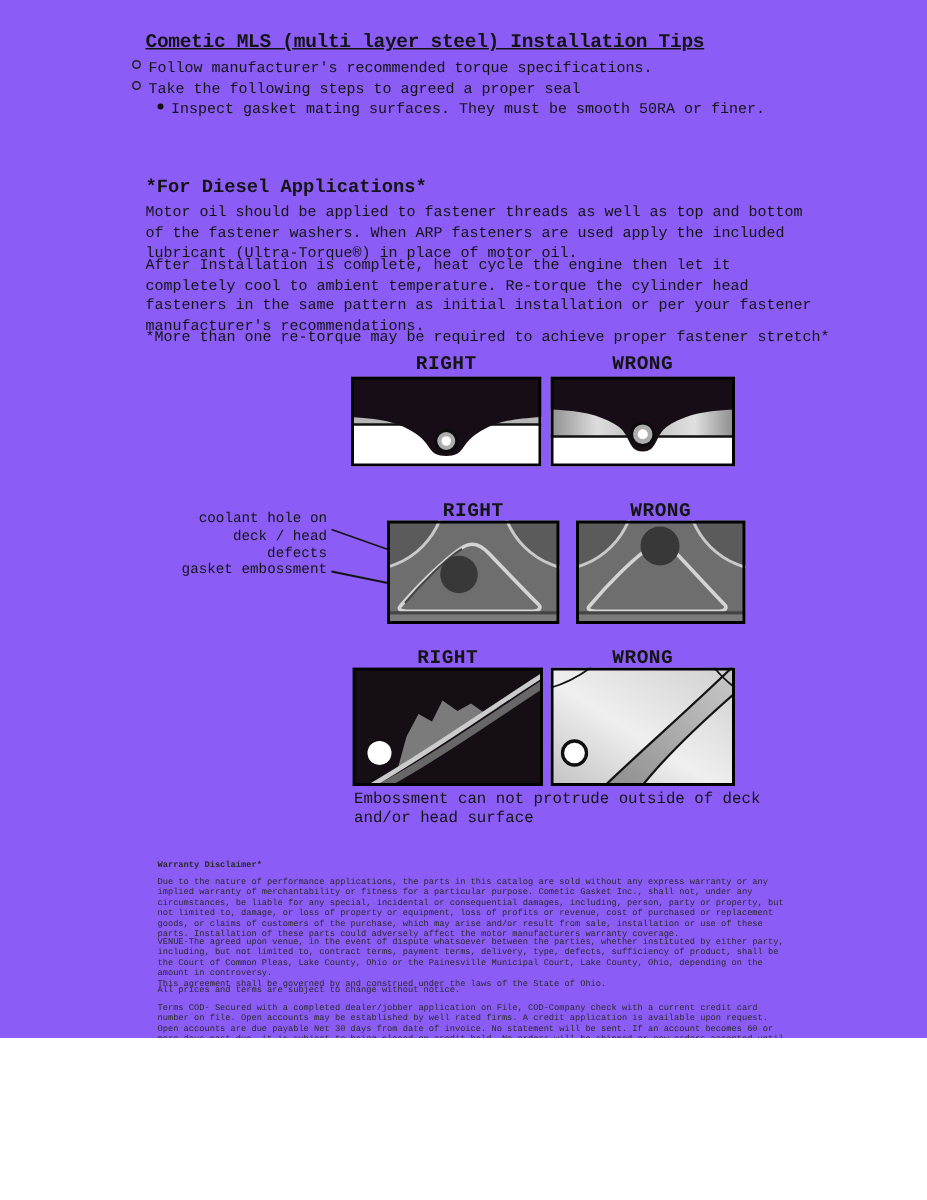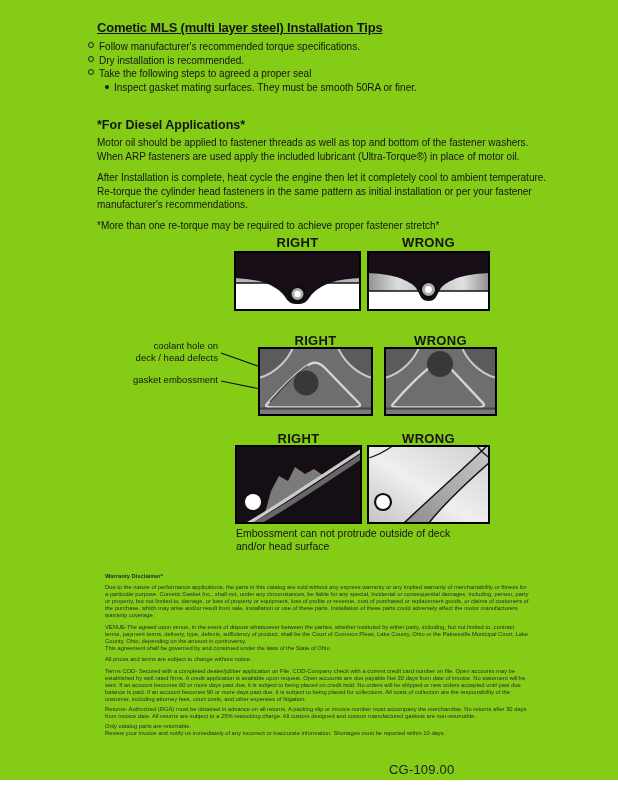--- a/index.html
+++ b/index.html
@@ -1,17 +1,17 @@
 <!DOCTYPE html>
 <html><head>
 <meta charset="utf-8">
 <style>
   html,body{margin:0;padding:0;background:#ffffff;}
-  .page{position:relative;width:618px;height:780px;background:#84cc16;overflow:hidden;
-        font-family:Liberation Sans, sans-serif;color:#141414;}
+  .page{position:relative;width:618px;height:692px;background:#8b5cf6;overflow:hidden;
+        font-family:Liberation Mono, monospace;color:#141414;}
   .abs{position:absolute;}
   .title{font-size:13px;font-weight:bold;letter-spacing:-0.2px;text-decoration:underline;white-space:nowrap;}
   .body-text{font-size:10px;line-height:13.5px;}
   .tips-line{font-size:10px;line-height:13.5px;white-space:nowrap;}
   .o-bullet{display:inline-block;width:4px;height:4px;border:1px solid #222;border-radius:50%;
             margin-right:5px;vertical-align:2px;}
   .f-bullet{display:inline-block;width:4px;height:4px;background:#111;border-radius:50%;
             margin-right:5px;vertical-align:2px;}
   .section-h{font-size:12.5px;font-weight:bold;}
   .dg-label{font-size:13px;font-weight:bold;text-align:center;letter-spacing:0.3px;}
@@ -25,21 +25,20 @@
 </style>
 </head>
 <body>
 
 <div class="page">
 
   <div class="abs title" style="left:97px;top:20px;">Cometic MLS (multi layer steel) Installation Tips</div>
 
   <div class="abs" style="left:88px;top:40px;">
     <div class="tips-line"><span class="o-bullet"></span><span>Follow manufacturer's recommended torque specifications.</span></div>
-    <div class="tips-line"><span class="o-bullet"></span><span>Dry installation is recommended.</span></div>
     <div class="tips-line"><span class="o-bullet"></span><span>Take the following steps to agreed a proper seal</span></div>
     <div class="tips-line" style="padding-left:17px;"><span class="f-bullet"></span><span>Inspect gasket mating surfaces.  They must be smooth 50RA or finer.</span></div>
   </div>
 
   <div class="abs section-h" style="left:97px;top:118px;">*For Diesel Applications*</div>
   <div class="abs body-text" style="left:97px;top:171px;width:450px;">After Installation is complete, heat cycle the engine then let it completely cool to ambient temperature. Re-torque the cylinder head fasteners in the same pattern as initial installation or per your fastener manufacturer's recommendations.</div>
   <div class="abs body-text" style="left:97px;top:136px;width:450px;">Motor oil should be applied to fastener threads as well as top and bottom of the fastener washers. When ARP fasteners are used apply the included lubricant (Ultra-Torque®) in place of motor oil.</div>
   <div class="abs body-text" style="left:97px;top:219px;width:460px;">*More than one re-torque may be required to achieve proper fastener stretch*</div>
 
   <div class="abs dg-label" style="left:234px;top:235px;width:127px;">RIGHT</div>

